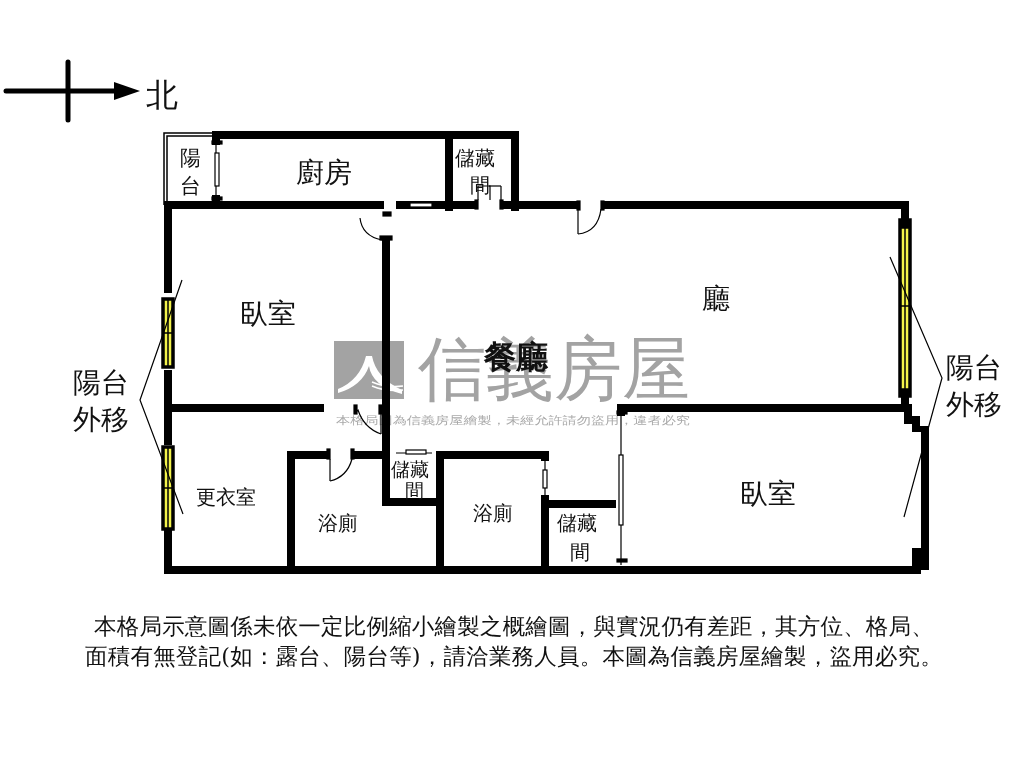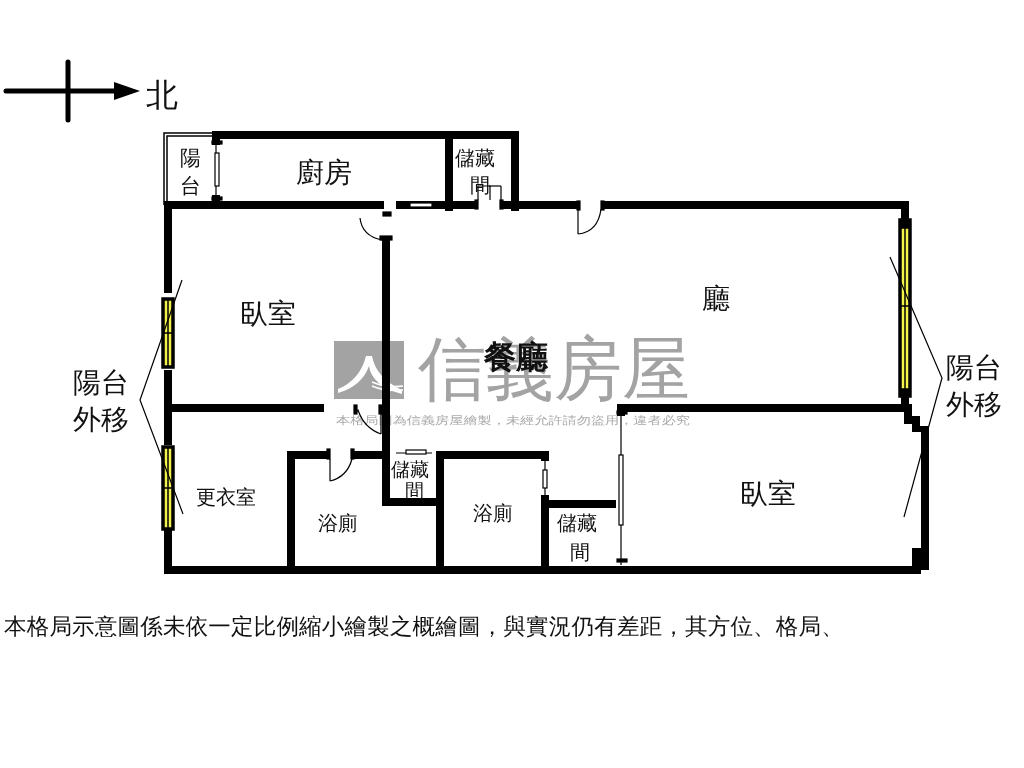--- a/index.html
+++ b/index.html
@@ -5,21 +5,21 @@
   html, body { margin:0; padding:0; background:#ffffff; }
   body { width:1024px; height:768px; position:relative; overflow:hidden;
          font-family:"DejaVu Sans", "Liberation Sans", sans-serif; }
   #plan { position:absolute; left:0; top:0; width:1024px; height:600px; }
   .room-label { font-family:"DejaVu Sans", sans-serif; fill:#111; }
   .wm-text { font-family:"DejaVu Sans", sans-serif; fill:#a3a3a3; }
   .wm-sub { font-family:"DejaVu Sans", sans-serif; fill:#a9a9a9; }
   #disclaimer { position:absolute; left:4px; top:611px; width:1020px;
     font-family:"DejaVu Serif", "Liberation Serif", serif; font-size:22.5px;
     line-height:30px; color:#111; letter-spacing:0.2px; }
-  #disclaimer div { white-space:nowrap; }
+  #disclaimer div { white-space:nowrap;text-align:center; }
 </style>
 </head>
 <body>
 
 <svg id="plan" viewBox="0 0 1024 600" xmlns="http://www.w3.org/2000/svg">
 
   <g>
     <g>
       <rect x="334" y="341" width="70" height="58" fill="#a3a3a3"></rect>
       <path d="M338,389 Q360,380 366,356 L372,356 Q376,378 402,390 L402,394 Q372,386 369,366 Q362,386 338,393 Z" fill="#ffffff"></path>
@@ -209,13 +209,14 @@
   <g>
     <text class="room-label" x="73" y="392" font-size="28">陽台</text>
     <text class="room-label" x="73" y="429" font-size="28">外移</text>
     <text class="room-label" x="946" y="377" font-size="28">陽台</text>
     <text class="room-label" x="946" y="414" font-size="28">外移</text>
   </g>
 </svg>
 
 <div id="disclaimer">
   <div>本格局示意圖係未依一定比例縮小繪製之概繪圖，與實況仍有差距，其方位、格局、</div>
+  <div>面積有無登記(如：露台、陽台等)，請洽業務人員。本圖為信義房屋繪製，盜用必究。</div>
 </div>
 
 </body></html>

